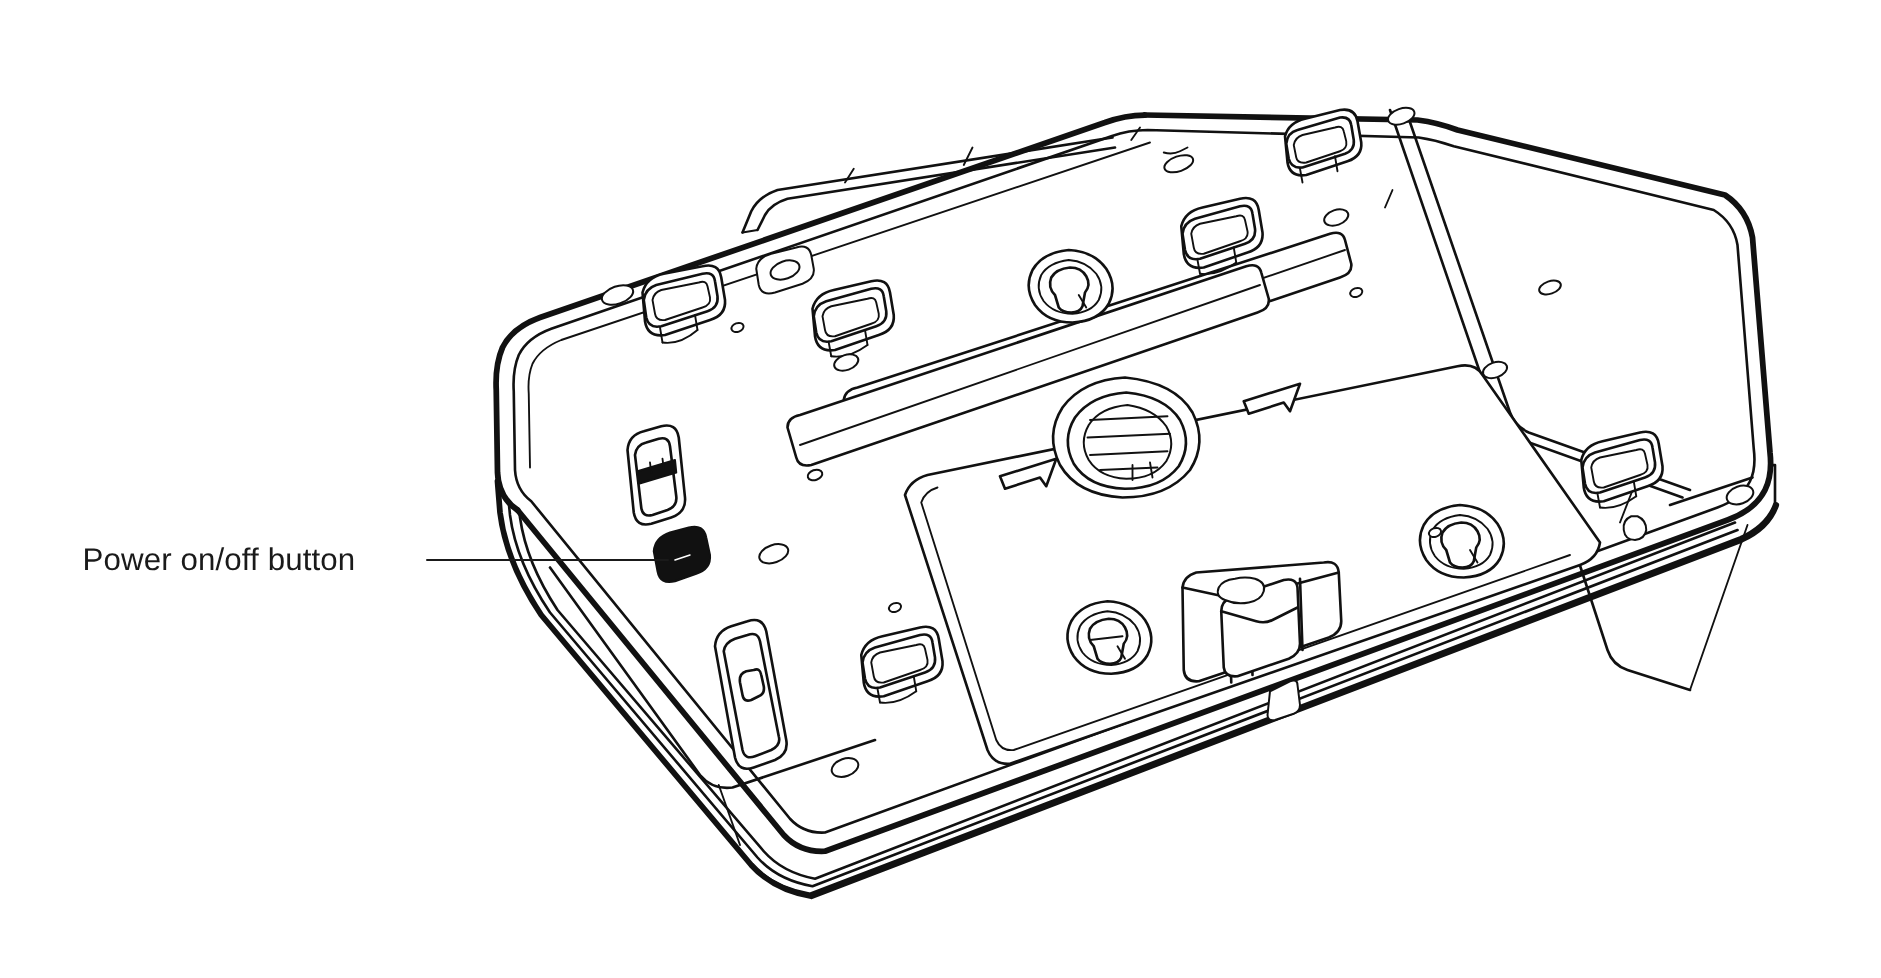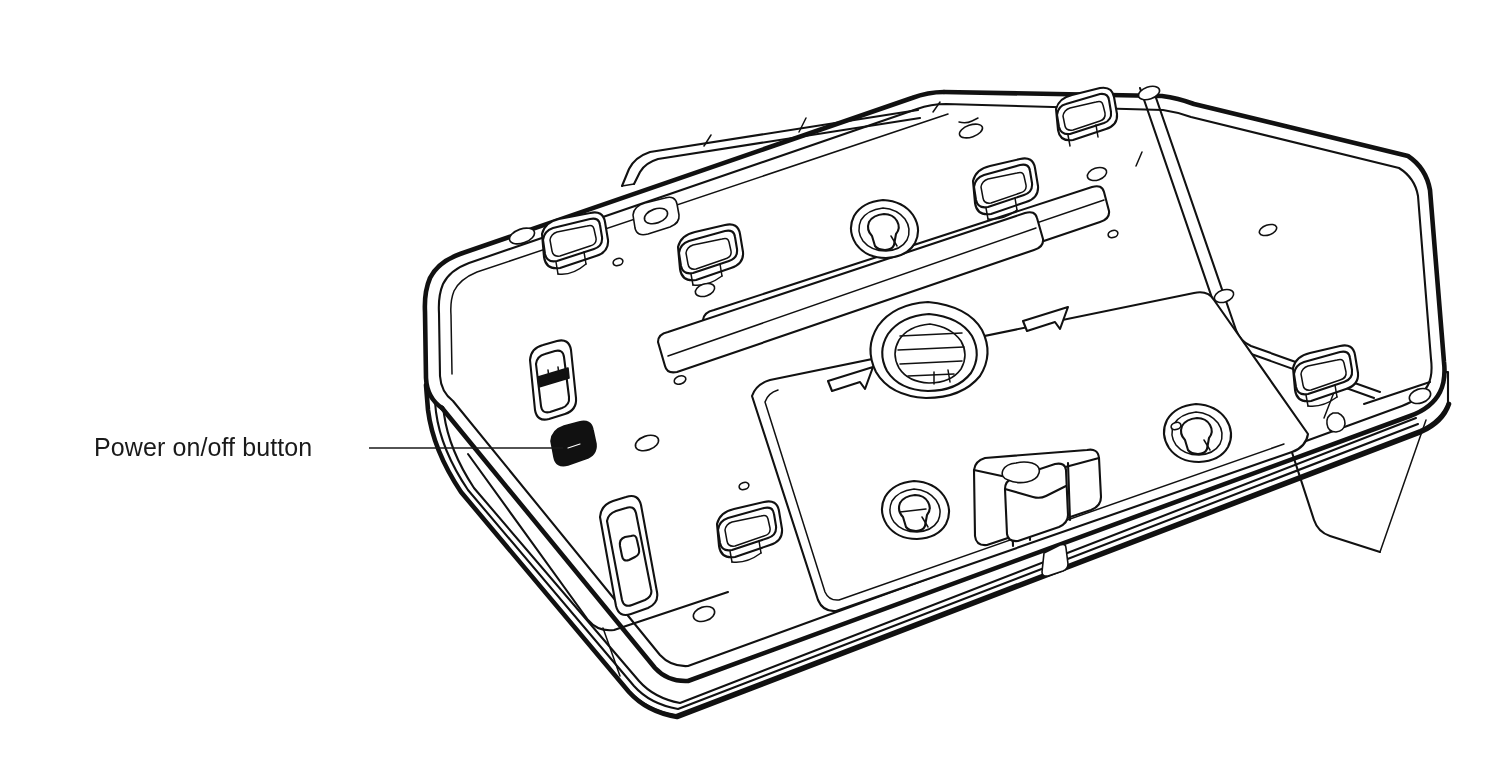--- a/index.html
+++ b/index.html
@@ -12,21 +12,20 @@
     width: 1505px;
     height: 782px;
     overflow: hidden;
     font-family: "Liberation Sans", "DejaVu Sans", sans-serif;
   }
   #figure {
     position: relative;
     width: 1440px;
     height: 782px;
     background: #ffffff;
-    margin-left: 28px;
   }
   #figure svg {
     display: block;
     width: 1505px;
     height: 782px;
   }
   .callout-text {
     font-family: "Liberation Sans", "DejaVu Sans", sans-serif;
     font-size: 25px;
     fill: #1a1a1a;

